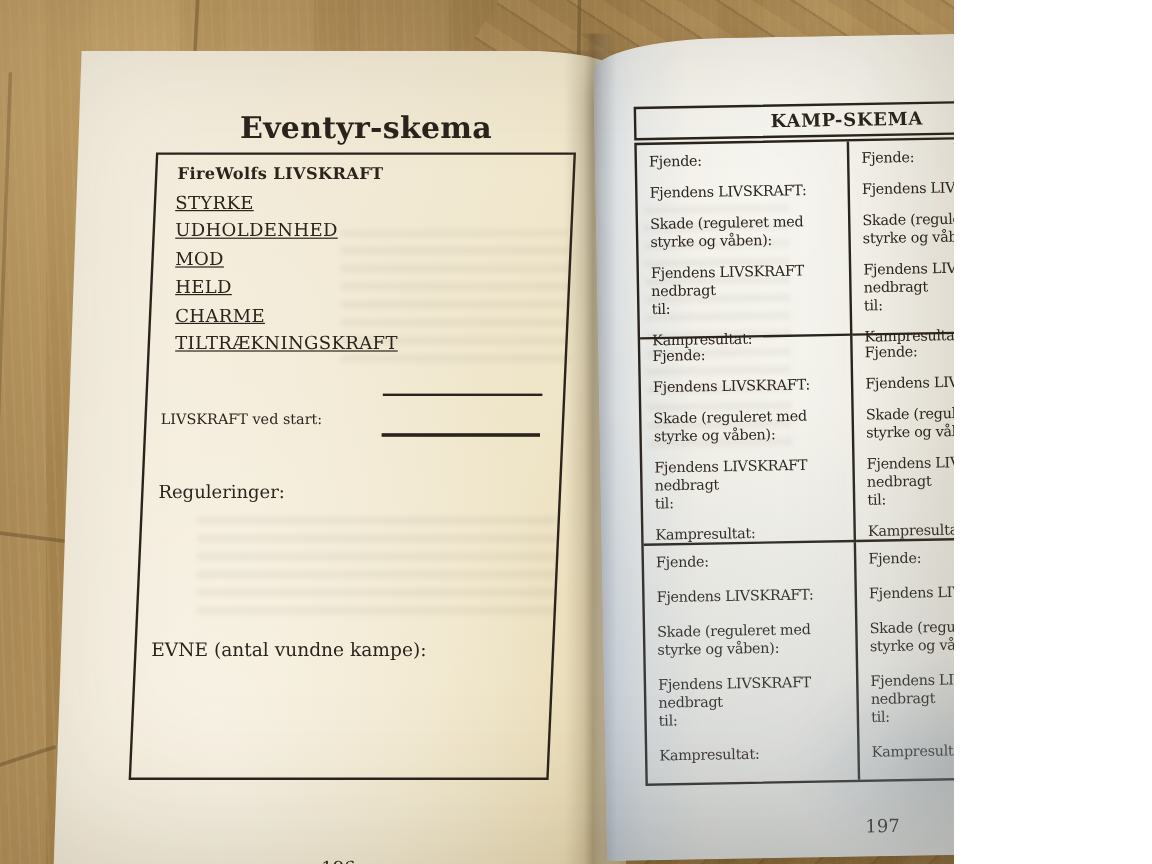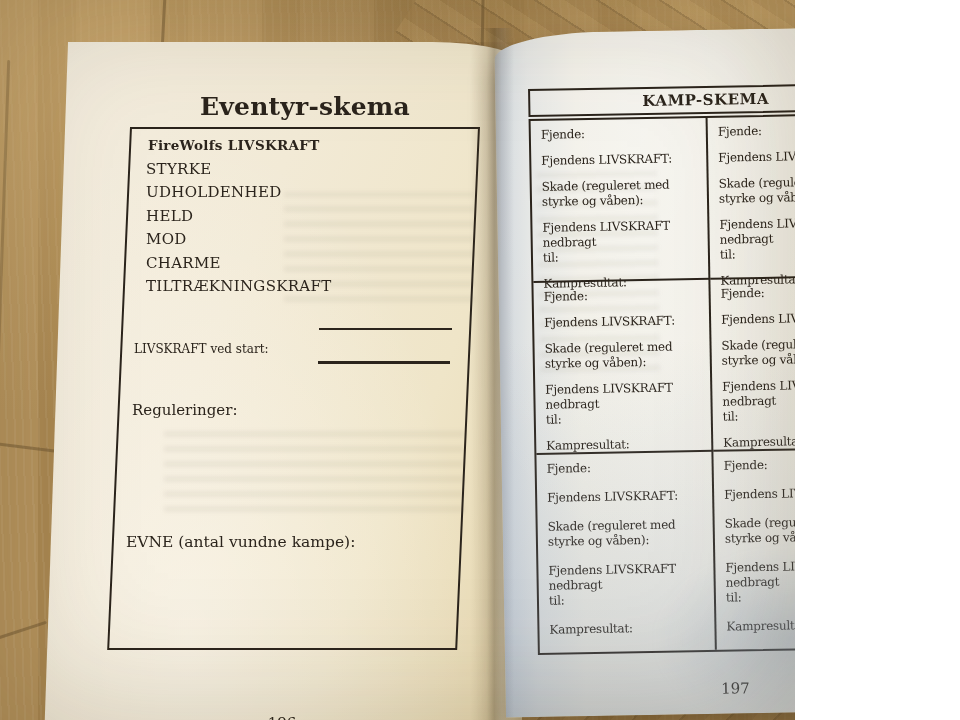--- a/index.html
+++ b/index.html
@@ -72,21 +72,21 @@
 
   
   .lp-title{position:absolute;left:36px;top:50px;width:450px;text-align:center;
     font-size:25px;font-weight:bold;letter-spacing:.2px;}
   .sheet-border{position:absolute;left:86px;top:85px;width:350px;height:523px;
     border:2px solid #2b241c;box-sizing:border-box;
     transform:skewX(-2.5deg);transform-origin:top center;}
   .sheet-content{position:absolute;left:86px;top:85px;width:350px;height:523px;}
   .sheet-header{position:absolute;left:0;top:10px;width:100%;text-align:left;
     font-size:13.5px;font-weight:bold;letter-spacing:.3px;margin-left:18px;}
-  .stats{position:absolute;left:16px;top:33px;margin:0;padding:0;list-style:none;}
+  .stats{position:absolute;left:16px;top:33px;margin:0;padding:0;list-style:none;text-decoration:underline;}
   .stats li{height:23.4px;font-size:15px;letter-spacing:.3px;}
   .fill-line{position:absolute;background:#2b241c;height:2px;}
   .fill-line.l1{left:189px;top:201px;width:133px;}
   .fill-line.l2{left:188px;top:234px;width:132px;height:3px;}
   .lk-label{position:absolute;left:4px;top:215px;font-size:12px;}
   .reg-label{position:absolute;left:2px;top:274px;font-size:15px;}
   .evne-label{position:absolute;left:-4px;top:406px;font-size:15.5px;}
   .page-num{position:absolute;font-size:15px;text-align:center;}
   .page-num.left{left:0;top:634px;width:476px;margin-top:38px;}
   .page-num.right{left:120px;top:650px;width:220px;}
@@ -141,22 +141,22 @@
       <div class="lp-title">Eventyr-skema</div>
 
       <div class="sheet-border"></div>
 
       <div class="sheet-content">
         <div class="sheet-header">FireWolfs LIVSKRAFT</div>
 
         <ul class="stats">
           <li>STYRKE</li>
           <li>UDHOLDENHED</li>
+          <li>MOD</li>
           <li>HELD</li>
-          <li>MOD</li>
           <li>CHARME</li>
           <li>TILTRÆKNINGSKRAFT</li>
         </ul>
 
         <div class="fill-line l1"></div>
 
         <div class="lk-label">LIVSKRAFT ved start:</div>
         <div class="fill-line l2"></div>
 
         <div class="reg-label">Reguleringer:</div>

